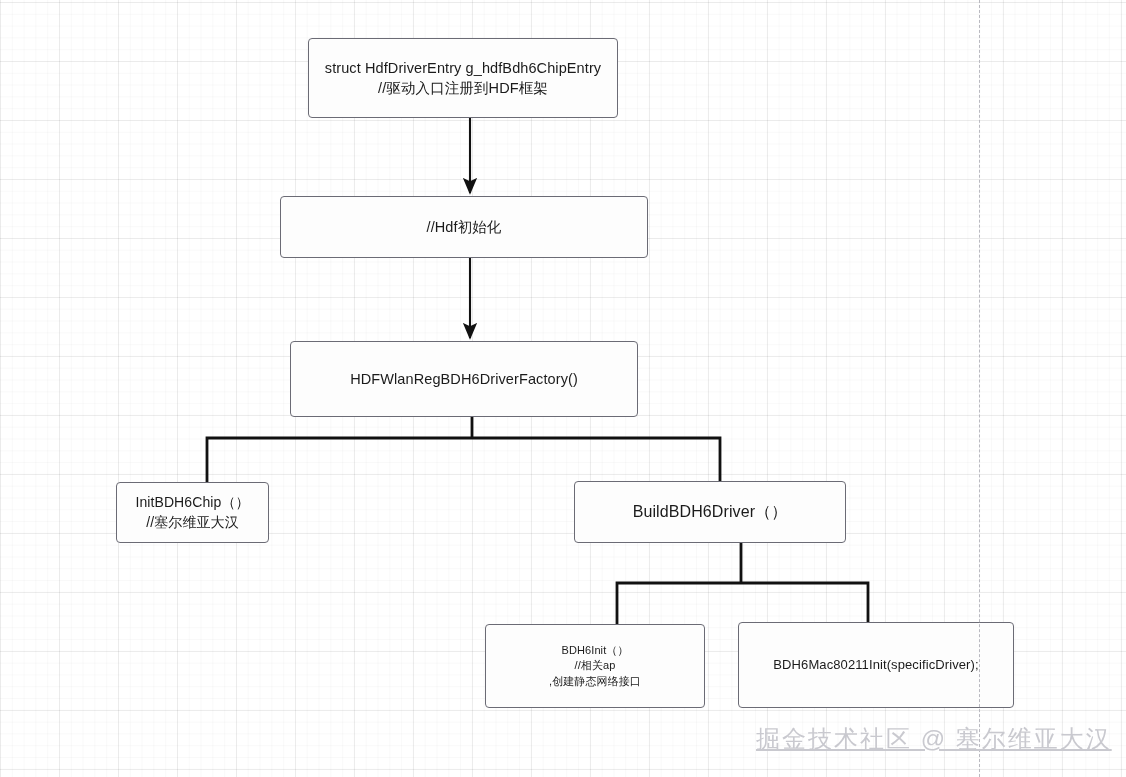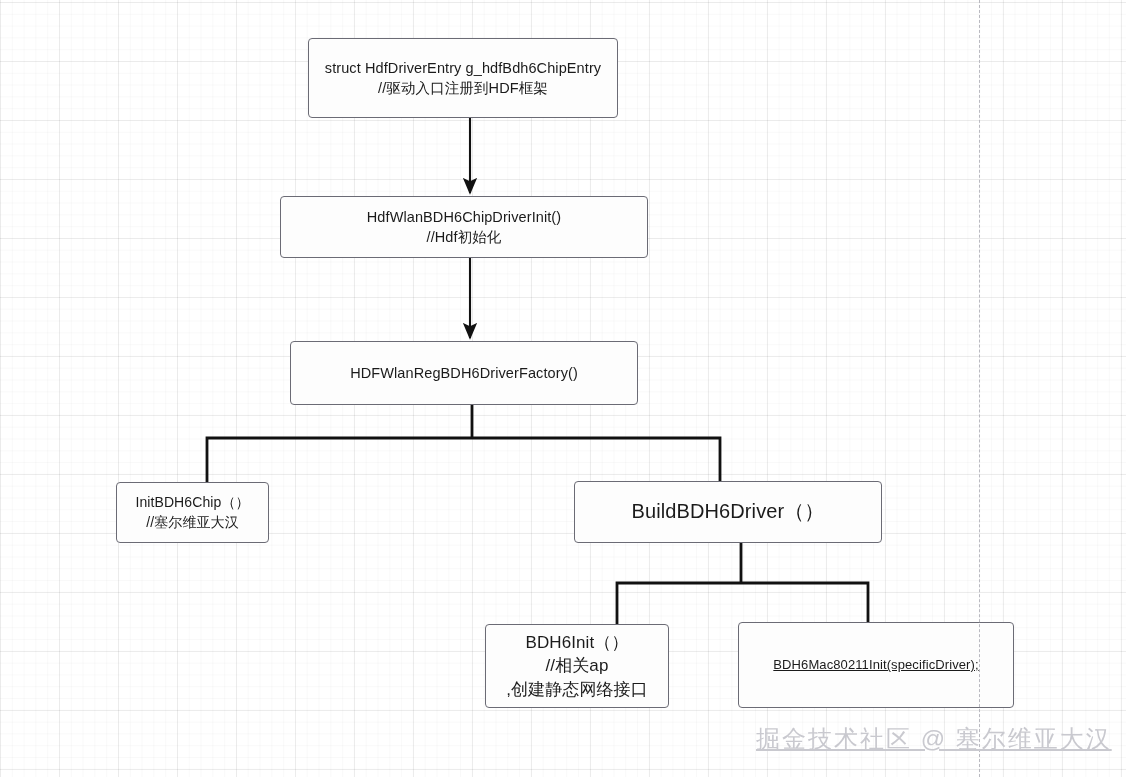--- a/index.html
+++ b/index.html
@@ -51,25 +51,25 @@
     line-height: 1.38;
     letter-spacing: 0.1px;
     box-shadow: 0 0 0 0 rgba(0,0,0,0);
   }
   .node .line {
     display: block;
     white-space: nowrap;
   }
   .n-entry   { left: 308px; top: 38px;  width: 310px; height: 80px; font-size: 14.5px; }
   .n-hdfinit { left: 280px; top: 196px; width: 368px; height: 62px; font-size: 14.5px; }
-  .n-factory { left: 290px; top: 341px; width: 348px; height: 64px; font-size: 14.5px; }
+  .n-factory { left: 290px; top: 341px; width: 348px; height: 76px; font-size: 14.5px; }
   .n-chip    { left: 116px; top: 482px; width: 153px; height: 61px; font-size: 14px; }
-  .n-build   { left: 574px; top: 481px; width: 308px; height: 62px; font-size: 20px; }
-  .n-bdh6    { left: 485px; top: 624px; width: 184px; height: 84px; font-size: 17px; }
-  .n-mac     { left: 738px; top: 622px; width: 276px; height: 86px; font-size: 13px; text-decoration: underline; }
+  .n-build   { left: 574px; top: 481px; width: 272px; height: 62px; font-size: 16px; }
+  .n-bdh6    { left: 485px; top: 624px; width: 220px; height: 84px; font-size: 11px; }
+  .n-mac     { left: 738px; top: 622px; width: 276px; height: 86px; font-size: 13px; }
 
   .watermark {
     position: absolute;
     left: 756px;
     top: 723px;
     font-size: 24px;
     color: #c9c9cf;
     letter-spacing: 2px;
     white-space: nowrap;
     user-select: none;
@@ -104,21 +104,20 @@
 
     <path d="M741,543 L741,583 M617,583 L868,583 M617,583 L617,624 M868,583 L868,622" stroke="#111111" stroke-width="2.8" fill="none" stroke-linecap="square"></path>
   </svg>
 
   <div class="node n-entry">
     <span class="line">struct HdfDriverEntry g_hdfBdh6ChipEntry</span>
     <span class="line">//驱动入口注册到HDF框架</span>
   </div>
 
   <div class="node n-hdfinit">
-    <span class="line">HdfWlanBDH6ChipDriverInit()</span>
     <span class="line">//Hdf初始化</span>
   </div>
 
   <div class="node n-factory">
     <span class="line">HDFWlanRegBDH6DriverFactory()</span>
   </div>
 
   <div class="node n-chip">
     <span class="line">InitBDH6Chip（）</span>
     <span class="line">//塞尔维亚大汉</span>

